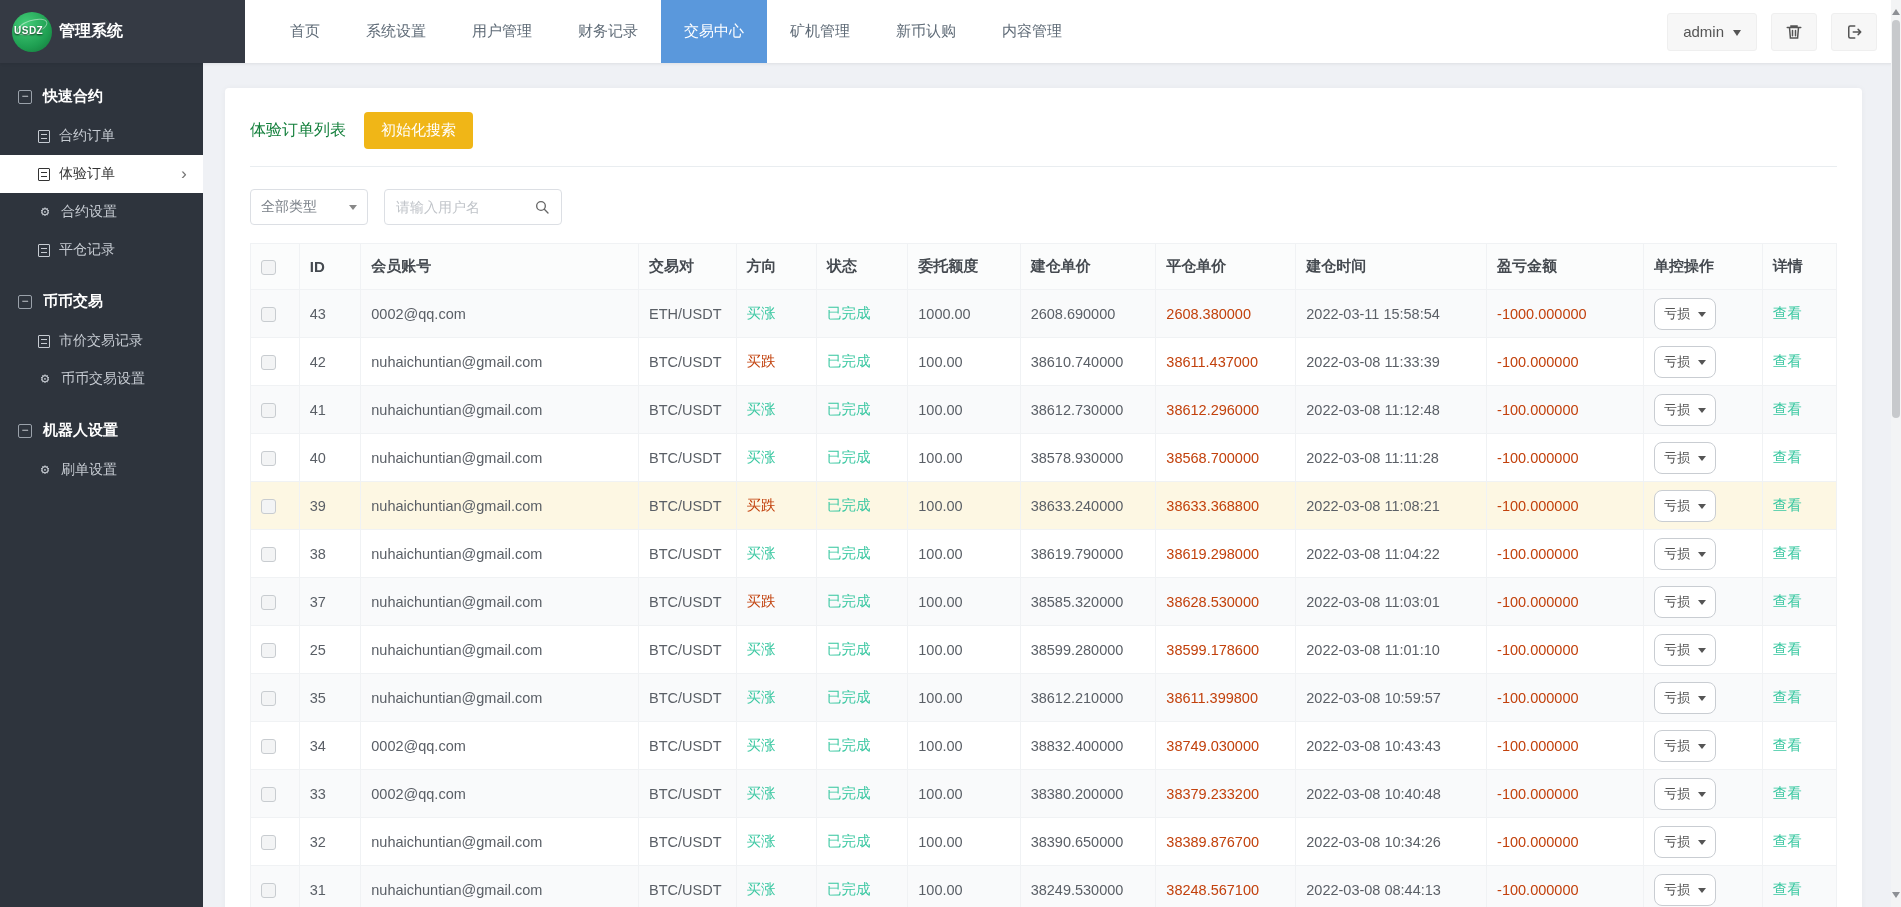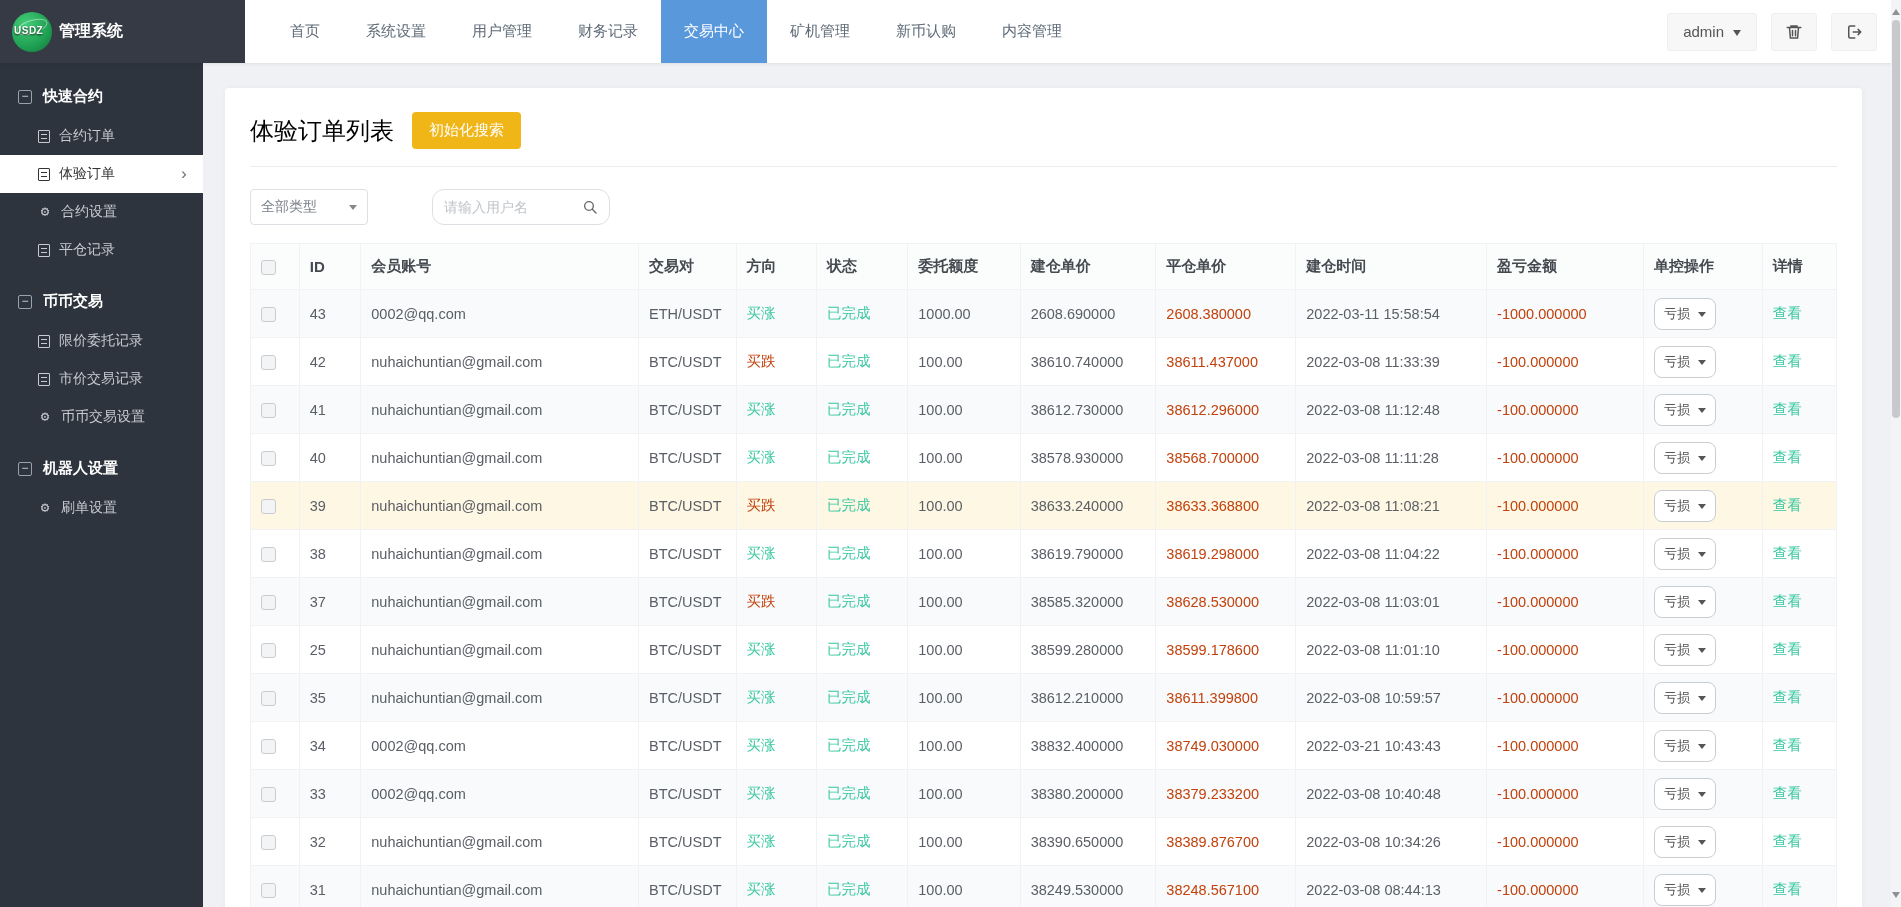--- a/index.html
+++ b/index.html
@@ -41,30 +41,30 @@
   .icon-list::before, .icon-list::after { content:''; position:absolute; left:2px; right:2px; height:1px; background:currentColor; }
   .icon-list::before { top:3px; } .icon-list::after { top:7px; }
   .icon-gear { font-size:14px; line-height:1; width:14px; text-align:center; flex:none; font-style:normal; }
   .side-chevron { margin-left:auto; color:#777; font-size:17px; line-height:1; }
 
   
   .main { position:absolute; left:203px; top:63px; right:0; bottom:0; overflow:hidden;
           padding:25px 39px 0 22px; background:#eff1f5; }
   .card { background:#fff; border-radius:4px; padding:24px 25px; min-height:980px; box-shadow:0 0 6px rgba(0,0,0,.04); }
   .card-header { display:flex; align-items:center; gap:18px; padding-bottom:17px; border-bottom:1px solid #e9edf0; }
-  .page-title { font-size:24px; color:#000000; font-weight:500; }
+  .page-title { font-size:16px; color:#15803d; font-weight:500; }
   .init-btn { background:#f0b617; color:#fff; font-size:15px; border:none; border-radius:4px;
               padding:9px 17px; cursor:pointer; font-family:inherit; }
   .filter-row { display:flex; gap:16px; margin:22px 0 18px; }
   .select-box { width:118px; height:36px; border:1px solid #dcdfe4; border-radius:4px; background:#fff;
                 display:flex; align-items:center; justify-content:space-between; padding:12px 10px;
                 color:#7a8088; font-size:14px; cursor:pointer; }
   .select-box .caret { border-top-color:#888; border-width:4px; border-top-width:5px; margin-top:5px; }
-  .search-box { width:178px; height:36px; border:1px solid #dcdfe4; border-radius:12px; background:#fff;
-                display:flex; align-items:center; padding:0 11px; gap:6px;margin-left:48px; }
+  .search-box { width:178px; height:36px; border:1px solid #dcdfe4; border-radius:4px; background:#fff;
+                display:flex; align-items:center; padding:0 11px; gap:6px; }
   .search-box input { border:none; outline:none; flex:1; min-width:0; font-size:14px; color:#333; font-family:inherit; }
   .search-box input::placeholder { color:#c0c4c9; }
 
   
   table { width:100%; border-collapse:collapse; table-layout:fixed; }
   th { border:1px solid #f0f2f4; background:#fbfcfc; color:#454a50; font-size:15px; font-weight:bold;
        text-align:left; padding:13px 10px; }
   td { border:1px solid #f0f2f4; height:48px; padding:0 10px; color:#5a5f66; font-size:14.5px;
        overflow:hidden; white-space:nowrap; }
   tr.stripe td { background:#f9fafb; }
@@ -142,24 +142,20 @@
       <i class="icon-gear">⚙</i>
       <span>合约设置</span>
     </div>
     <div class="side-item">
       <span class="icon-list"></span>
       <span>平仓记录</span>
     </div>
     <div class="side-section">
       <span class="icon-collapse">−</span>
       <span>币币交易</span>
-    </div>
-    <div class="side-item">
-      <span class="icon-list"></span>
-      <span>限价委托记录</span>
     </div>
     <div class="side-item">
       <span class="icon-list"></span>
       <span>市价交易记录</span>
     </div>
     <div class="side-item">
       <i class="icon-gear">⚙</i>
       <span>币币交易设置</span>
     </div>
     <div class="side-section">
@@ -390,21 +386,21 @@
           <tr class="">
             <td><input type="checkbox" class="cb" style=""></td>
             <td>34</td>
             <td>0002@qq.com</td>
             <td>BTC/USDT</td>
             <td class="green">买涨</td>
             <td class="green">已完成</td>
             <td>100.00</td>
             <td>38832.400000</td>
             <td class="red">38749.030000</td>
-            <td>2022-03-21 10:43:43</td>
+            <td>2022-03-08 10:43:43</td>
             <td class="red">-100.000000</td>
             <td><span class="mini-select">
                 <span>亏损</span>
                 <span class="caret"></span>
               </span></td>
             <td><a class="view-link">查看</a></td>
           </tr>
           <tr class="stripe">
             <td><input type="checkbox" class="cb" style=""></td>
             <td>33</td>

